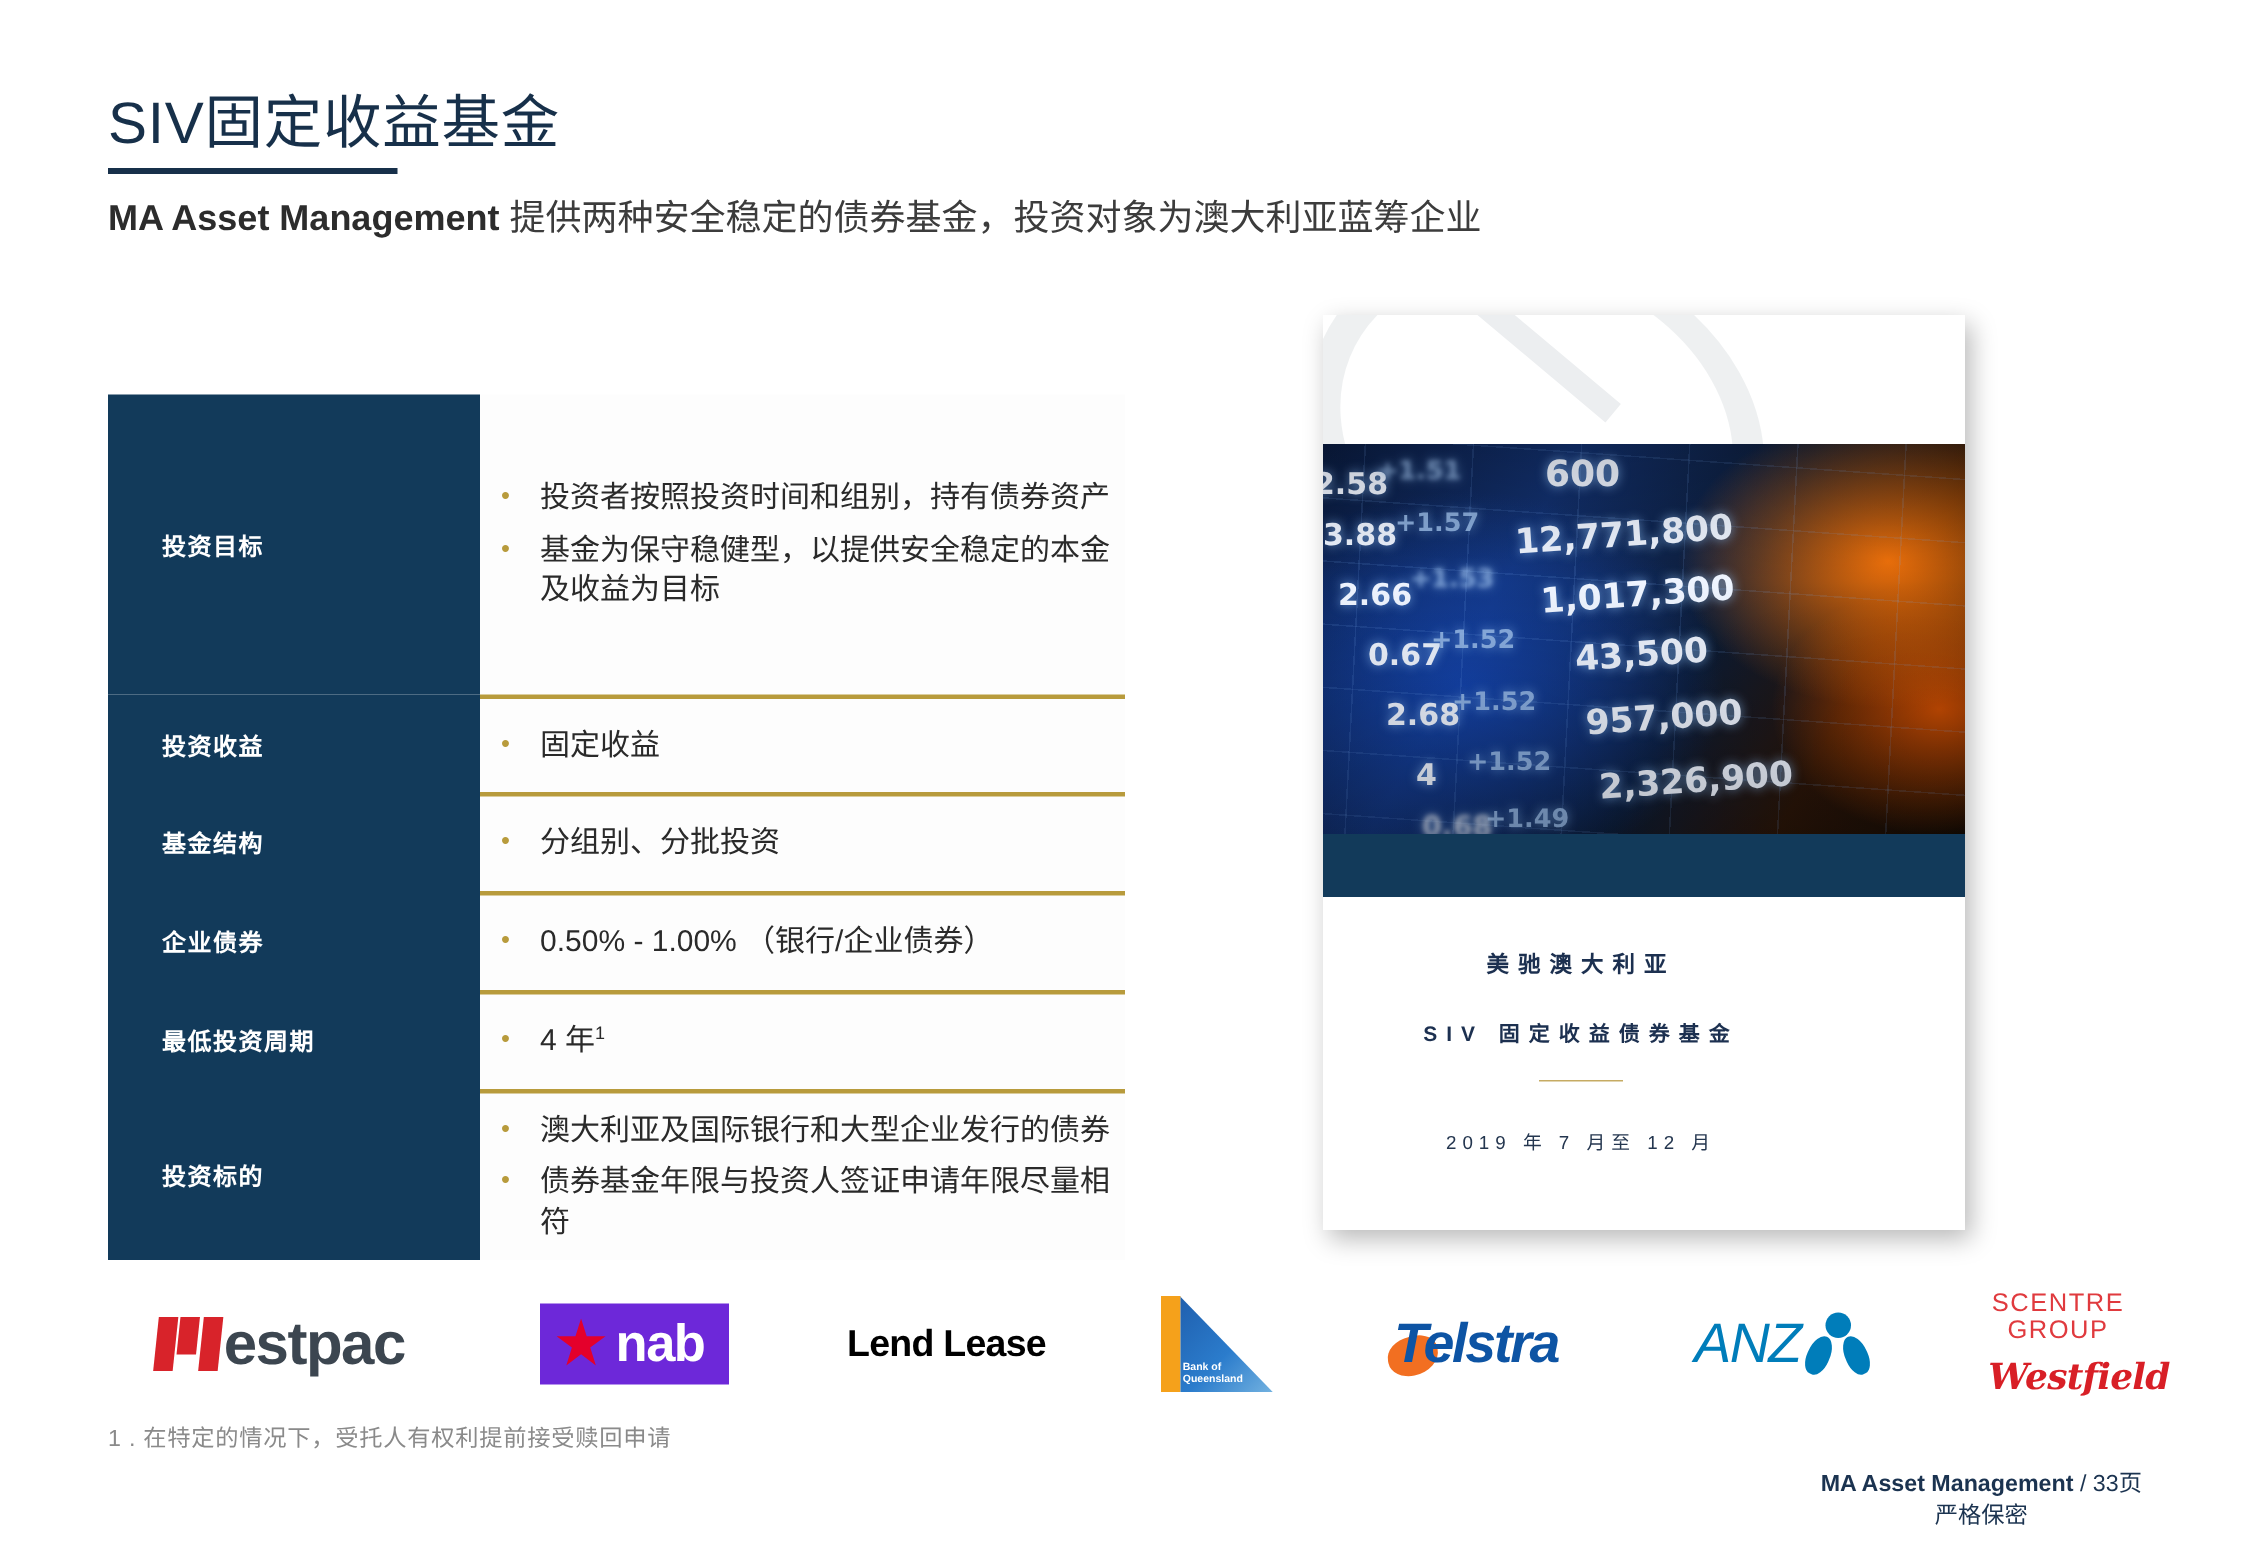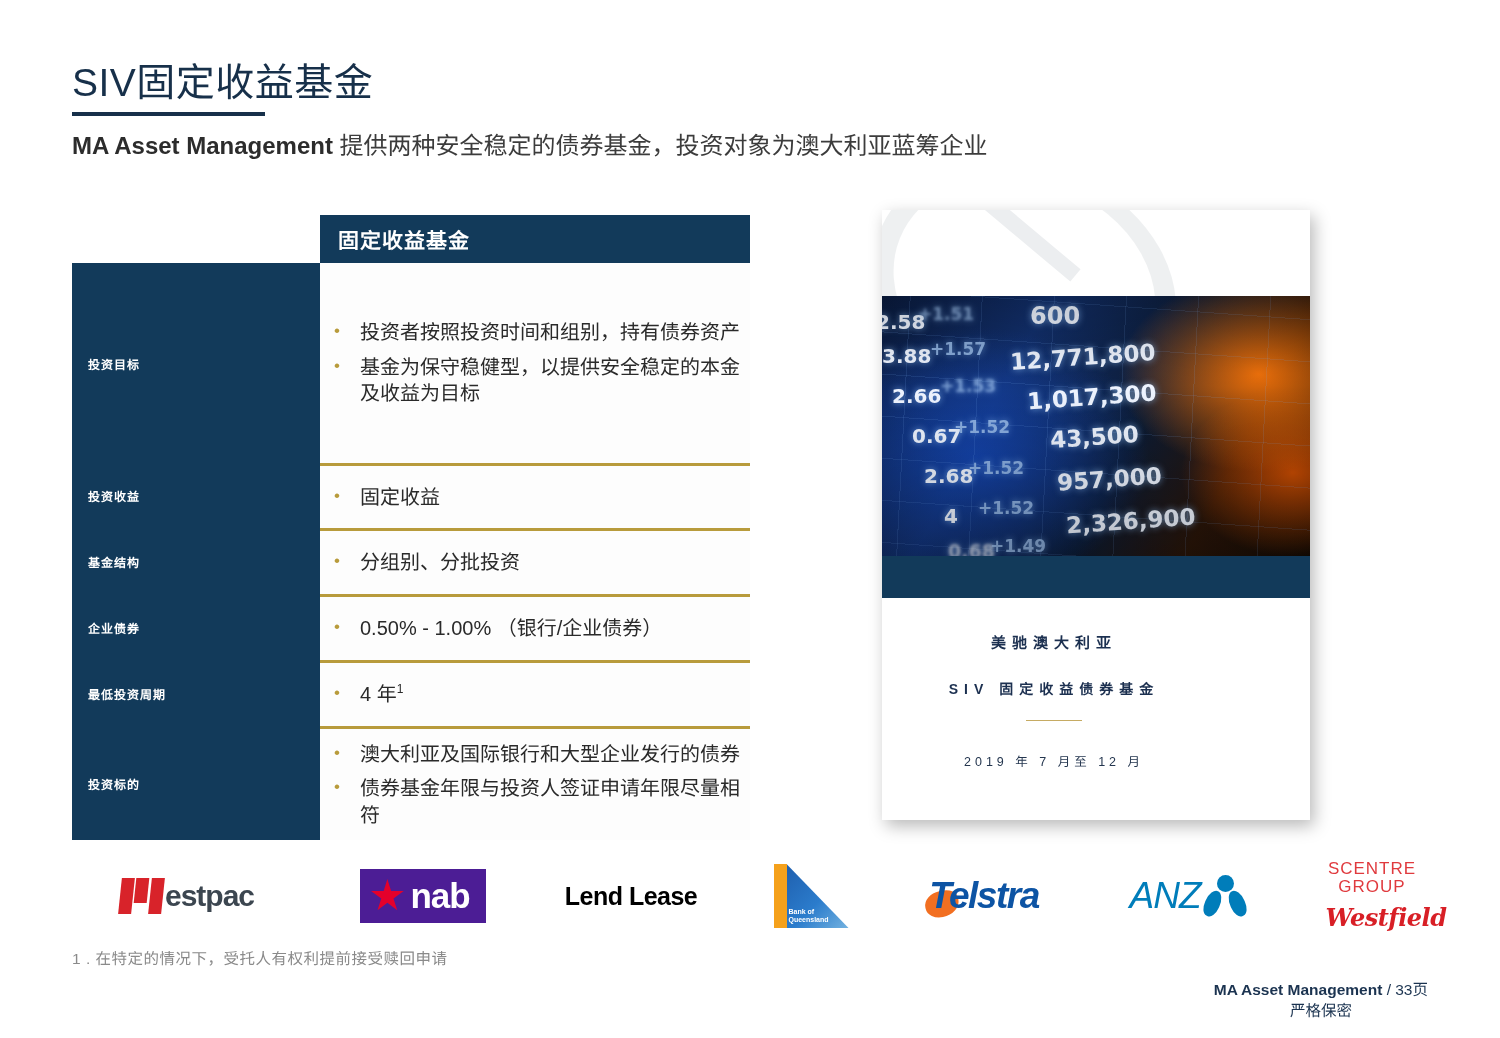--- a/index.html
+++ b/index.html
@@ -80,26 +80,26 @@
   .t-row {
     position: absolute;
     left: 0;
     width: 678px;
     display: flex;
   }
   .t-label {
     width: 248px;
     background: #123a5a;
     color: #ffffff;
-    font-size: 12px;
+    font-size: 16px;
     font-weight: 700;
     letter-spacing: 1px;
     display: flex;
     align-items: center;
-    padding-left: 16px;
+    padding-left: 36px;
     box-sizing: border-box;
     flex: 0 0 248px;
   }
   .t-body {
     flex: 1 1 auto;
     background: #fdfdfd;
     display: flex;
     flex-direction: column;
     justify-content: center;
     padding: 6px 10px 6px 14px;
@@ -261,26 +261,26 @@
     display: flex; align-items: flex-start; gap: 2px; margin-right: 2px;
   }
   .westpac .wmark i {
     display: block; width: 13px; background: #d8232a;
     transform: skewX(-6deg);
   }
   .westpac .wmark i:nth-child(1) { height: 36px; }
   .westpac .wmark i:nth-child(2) { height: 25px; }
   .westpac .wmark i:nth-child(3) { height: 36px; }
   .westpac .wtext {
-    font-size: 30px; font-weight: 700; color: #3c4650; letter-spacing: -1px;
+    font-size: 40px; font-weight: 700; color: #3c4650; letter-spacing: -1px;
   }
 
   
   .nab {
-    background: #4c1d95; padding: 7px 16px 7px 10px;
+    background: #6d28d9; padding: 7px 16px 7px 10px;
     display: flex; align-items: center; gap: 6px;
   }
   .nab .star {
     width: 34px; height: 34px; background: #e4002b;
     clip-path: polygon(50% 0%, 61% 35%, 98% 35%, 68% 57%, 79% 92%, 50% 70%, 21% 92%, 32% 57%, 2% 35%, 39% 35%);
   }
   .nab .ntext {
     font-size: 35px; font-weight: 700; color: #ffffff; letter-spacing: -1px;
   }
 
@@ -382,21 +382,20 @@
 <body>
 
 <div id="slide-title">SIV固定收益基金</div>
 <div id="title-rule"></div>
 <div id="slide-subtitle">
   <span class="lead">MA Asset Management</span><span> 提供两种安全稳定的债券基金，投资对象为澳大利亚蓝筹企业</span>
 </div>
 
 <div id="fund-table">
 
-  <div class="t-headrow">固定收益基金</div>
 
   <div class="t-row first" style="top:48px; height:200px;">
     <div class="t-label">投资目标</div>
     <div class="t-body">
       <div class="bullet-line">
         <span class="bullet-dot">•</span>
         <span class="bullet-text">投资者按照投资时间和组别，持有债券资产</span>
       </div>
       <div class="bullet-line">
         <span class="bullet-dot">•</span>

